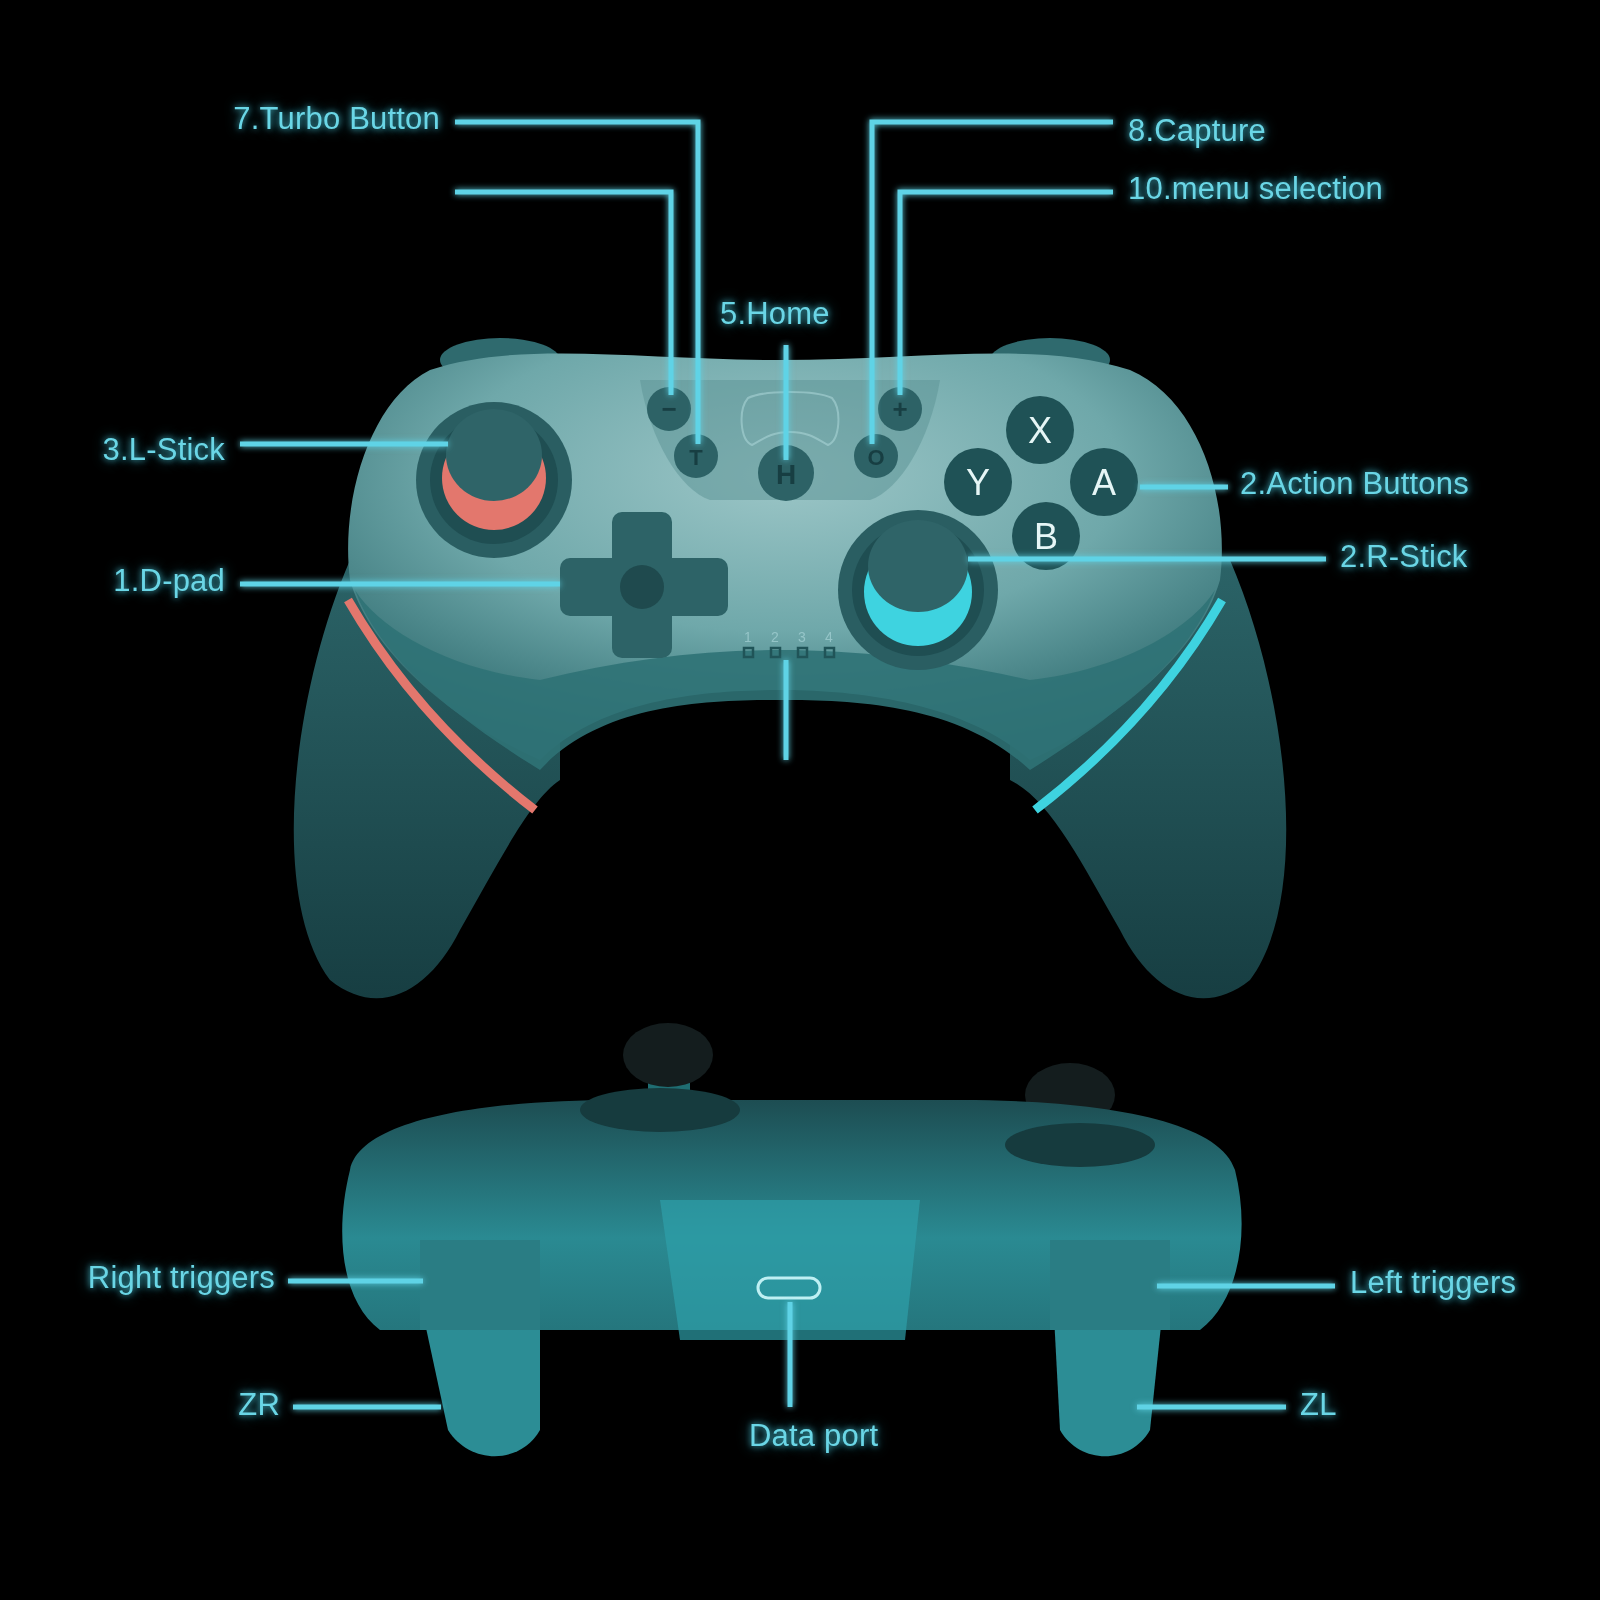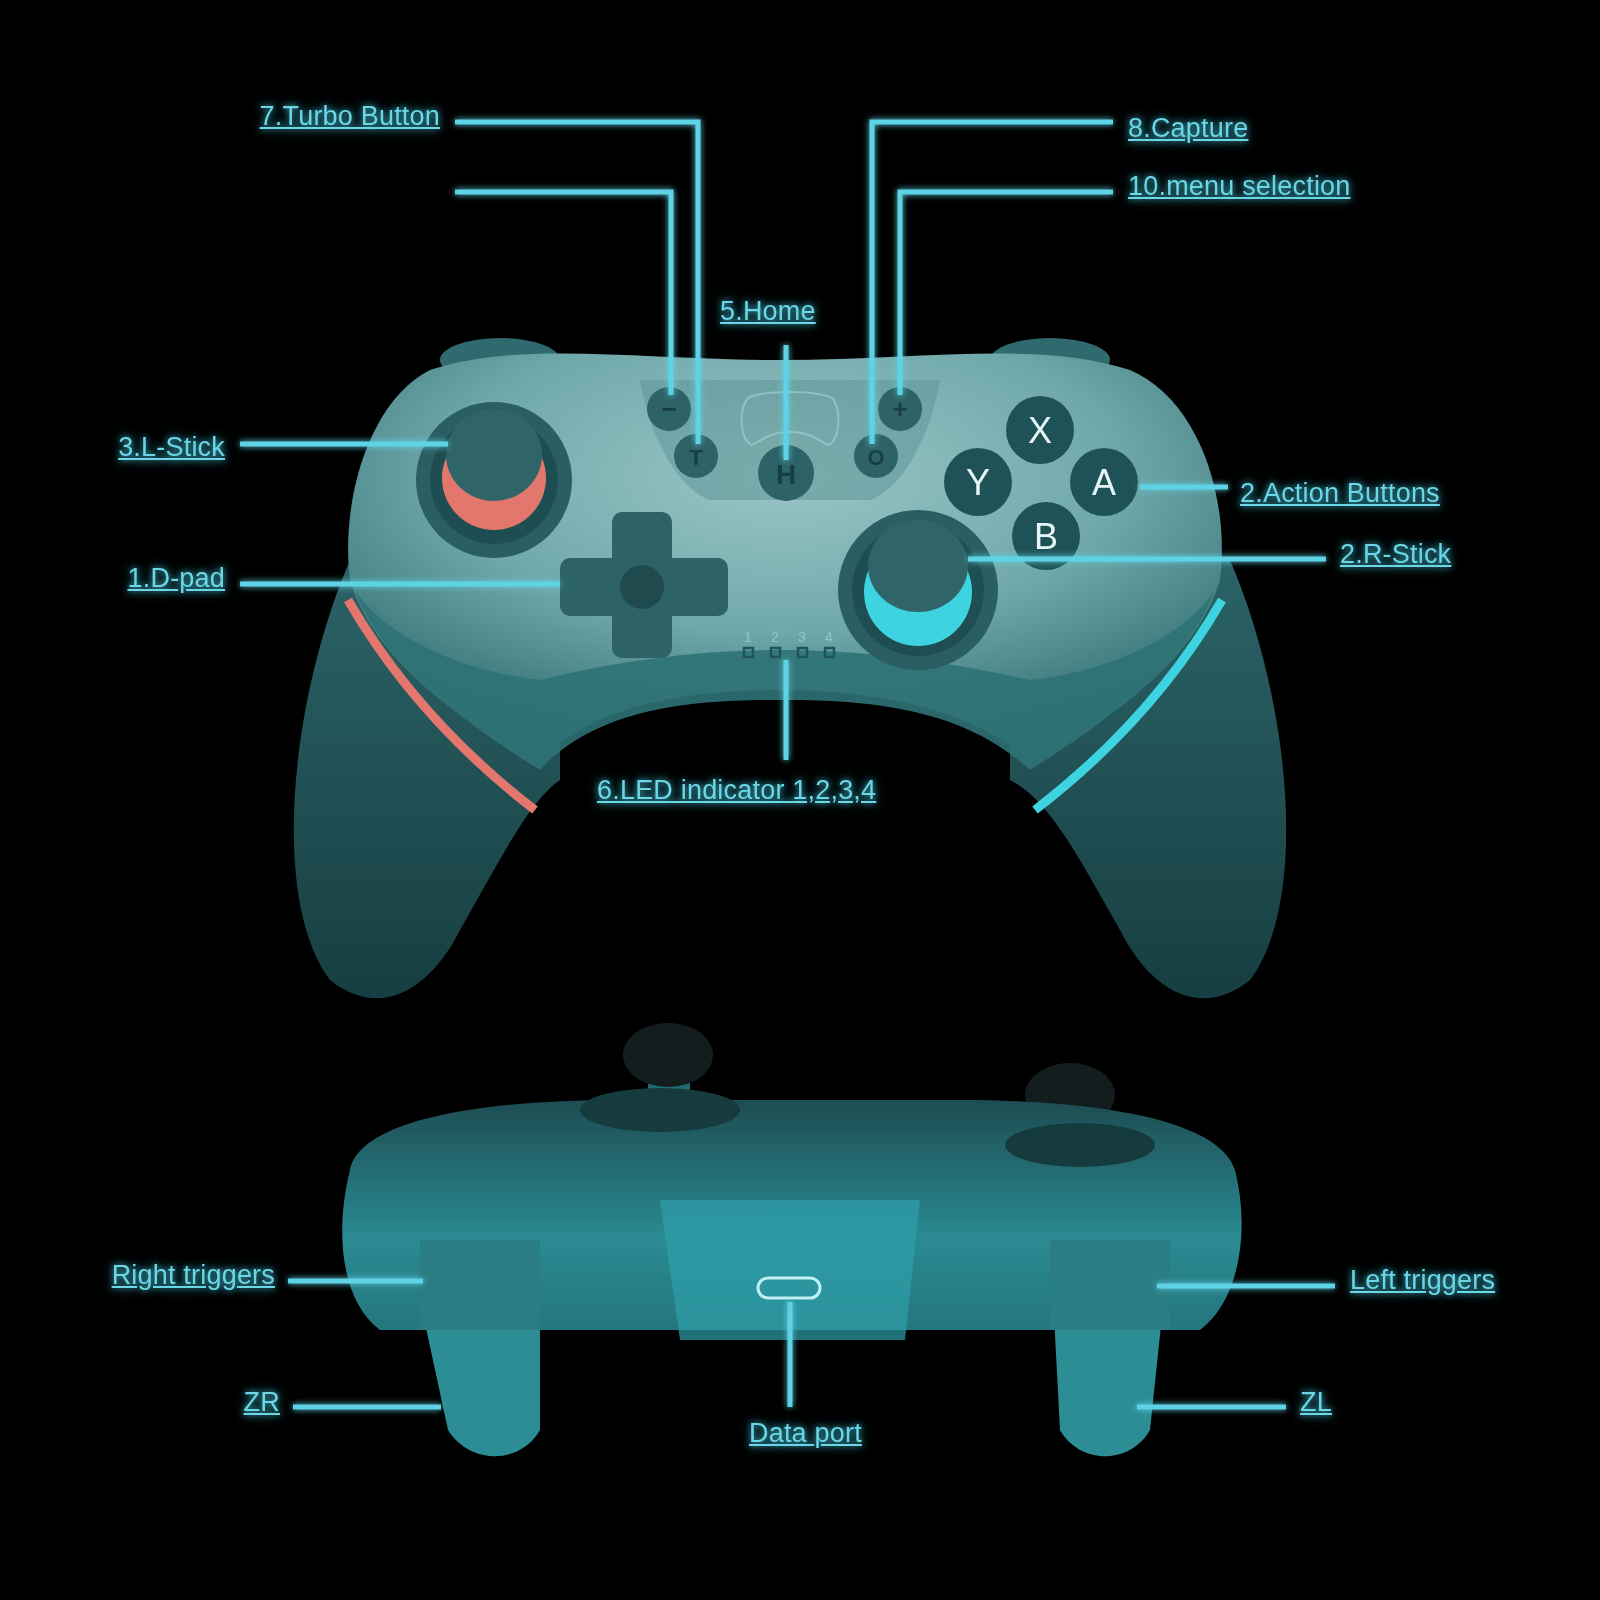--- a/index.html
+++ b/index.html
@@ -1,22 +1,22 @@
 <!DOCTYPE html>
 <html><head>
 <meta charset="utf-8">
 <style>
   html, body { margin:0; padding:0; background:#000; }
   body { width:1600px; height:1600px; position:relative; overflow:hidden;
          font-family:"Liberation Sans","DejaVu Sans",sans-serif; }
   .stage { position:absolute; left:0; top:0; width:1600px; height:1600px; }
   svg.art { position:absolute; left:0; top:0; }
-  .label { position:absolute; color:#6ad6e6; font-size:27px; white-space:nowrap;
+  .label { position:absolute; color:#6ad6e6; font-size:31px; white-space:nowrap;
            text-shadow:0 0 6px rgba(80,210,230,0.85), 0 0 14px rgba(60,200,225,0.55);
-           line-height:1; letter-spacing:0.2px;text-decoration:underline; }
+           line-height:1; letter-spacing:0.2px; }
   .label.right { text-align:right; }
 </style>
 </head>
 <body>
 
 <div class="stage">
 
   <svg class="art" width="1600" height="1600" viewBox="0 0 1600 1600">
     <defs>
       <radialGradient id="bodyGrad" cx="50%" cy="30%" r="70%">
@@ -173,22 +173,21 @@
         <text x="829" y="642">4</text>
     </g>
   </svg>
 
   <div class="label right" style="left:100px; top:103px; width:340px;">7.Turbo Button</div>
   <div class="label" style="left:1128px; top:103px;margin-top:12px;">8.Capture</div>
   <div class="label" style="left:1128px; top:173px;">10.menu selection</div>
   <div class="label" style="left:720px; top:298px;">5.Home</div>
   <div class="label right" style="left:40px; top:424px; width:185px;margin-top:10px;">3.L-Stick</div>
   <div class="label right" style="left:40px; top:565px; width:185px;">1.D-pad</div>
-  <div class="label" style="left:1240px; top:468px;margin-top:12px;">2.Action Buttons</div>
+  <div class="label" style="left:1240px; top:468px;">2.Action Buttons</div>
   <div class="label" style="left:1340px; top:541px;">2.R-Stick</div>
-  <div class="label" style="left:597px; top:777px;">6.LED indicator 1,2,3,4</div>
 
   <div class="label right" style="left:20px; top:1262px; width:255px;">Right triggers</div>
   <div class="label right" style="left:160px; top:1389px; width:120px;">ZR</div>
   <div class="label" style="left:1350px; top:1267px;">Left triggers</div>
   <div class="label" style="left:1300px; top:1389px;">ZL</div>
   <div class="label" style="left:711px; top:1420px;padding-left:38px;">Data port</div>
 </div>
 
 </body></html>

